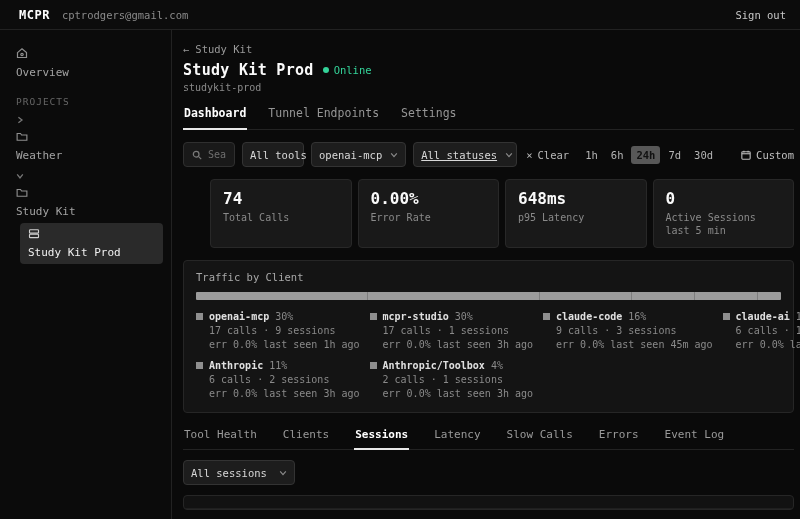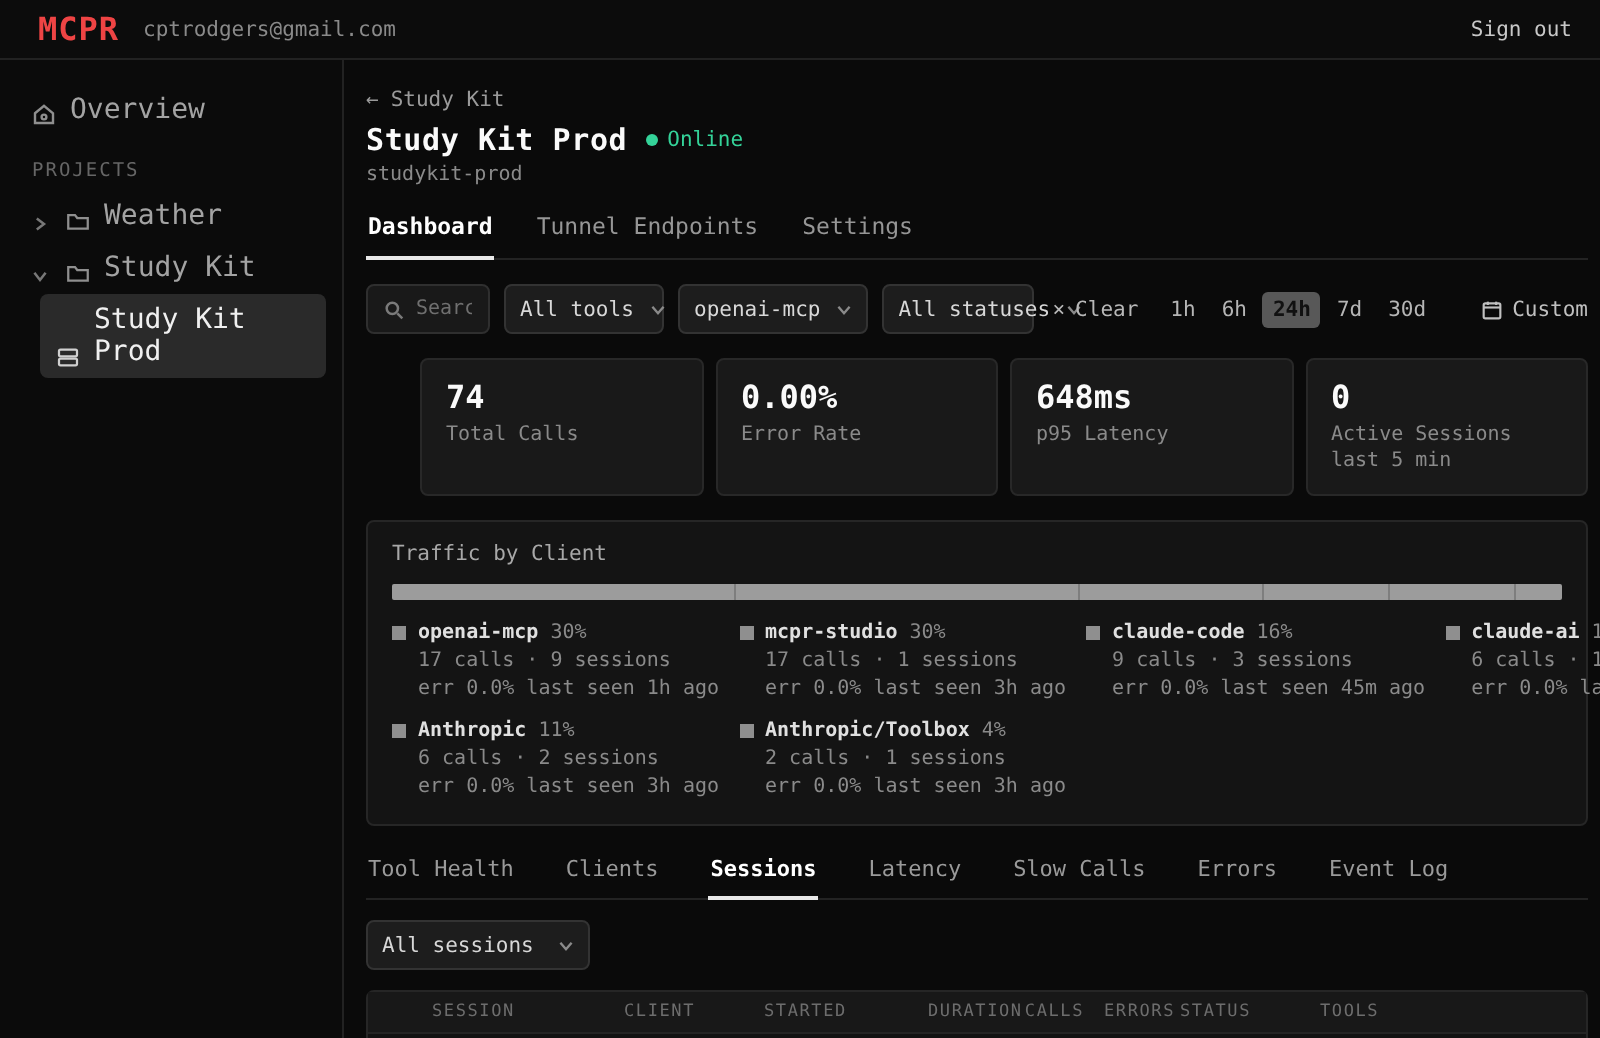--- a/index.html
+++ b/index.html
@@ -9,33 +9,33 @@
     font-family:"DejaVu Sans Mono","Liberation Mono",monospace;
     font-size:11px;
   }
   svg { display:block; }
 
   
   .topbar {
     height:30px; background:#0c0c0c; border-bottom:1px solid #222;
     display:flex; align-items:center; padding:0 14px 0 19px;
   }
-  .brand { font-weight:bold; color:#ef4444; font-size:16px; letter-spacing:.5px; }
+  .brand { font-weight:bold; color:#ffffff; font-size:12px; letter-spacing:.5px; }
   .email { color:#8a8a8a; margin-left:12px; font-size:10.5px; }
   .signout { margin-left:auto; color:#c8c8c8; font-size:10.5px; cursor:pointer; }
 
   
   .shell { display:flex; height:489px; }
   .sidebar {
     width:172px; background:#0b0b0b; border-right:1px solid #222;
     padding:12px 8px 0 8px; flex-shrink:0;
   }
   .side-item {
-    display:flex; align-items:flex-end; gap:7px; color:#a3a3a3;
-    padding:5px 8px; border-radius:4px; font-size:14px; cursor:pointer;
+    display:flex; align-items:flex-start; gap:7px; color:#a3a3a3;
+    padding:5px 8px; border-radius:4px; font-size:11px; cursor:pointer;flex-direction:column;
   }
   .side-item .chev { width:10px; color:#777; flex-shrink:0; }
   .side-label { color:#666; font-size:9.5px; letter-spacing:1px; padding:12px 8px 4px 8px; }
   .side-item.child { margin-left:12px; }
   .side-item.active { background:#2a2a2a; color:#f0f0f0; }
   .icon { color:#8f8f8f; flex-shrink:0; }
   .side-item.active .icon { color:#d0d0d0; }
 
   
   main { flex:1; padding:13px 6px 0 11px; overflow:hidden; }
@@ -59,21 +59,21 @@
   .searchbox input {
     background:transparent; border:none; outline:none; width:100%;
     color:#bbb; font-family:inherit; font-size:10px;
   }
   .searchbox input::placeholder { color:#6f6f6f; }
   .select {
     display:flex; align-items:center; justify-content:space-between; gap:8px;
     height:25px; background:#1d1d1d; border:1px solid #333; border-radius:4px;
     padding:0 7px; color:#d8d8d8; font-size:10.5px; cursor:pointer; white-space:nowrap;
   }
-  .sel-tools { width:80px; } .sel-client { width:96px; } .sel-status { width:76px; }
+  .sel-tools { width:62px; } .sel-client { width:96px; } .sel-status { width:104px;text-decoration:underline; }
   .clearbtn { display:flex; align-items:center; gap:5px; color:#b8b8b8; font-size:10.5px; cursor:pointer; margin-left:2px; }
   .ranges { display:flex; align-items:flex-start; gap:3px; margin-left:4px; }
   .range { color:#b5b5b5; font-size:10.5px; padding:3px 5px; border-radius:3px; cursor:pointer; }
   .range.active { background:#585858; color:#111; font-weight:bold; }
   .custom { display:flex; align-items:center; gap:5px; color:#c0c0c0; font-size:10.5px; cursor:pointer; margin-left:16px; }
 
   
   .stats { display:grid; grid-template-columns:repeat(4,1fr); gap:6px; margin-top:12px;margin-left:27px; }
   .card { background:#191919; border:1px solid #282828; border-radius:4px; padding:9px 12px 11px; }
   .card .val { color:#fafafa; font-size:16px; font-weight:bold; }
@@ -351,31 +351,20 @@
       <span>All sessions</span>
       <span style="color:#8a8a8a">
           <svg width="8" height="8" viewBox="0 0 10 10" fill="none" stroke="currentColor" stroke-width="1.5">
             <polyline points="1.5,3 5,7 8.5,3"></polyline>
           </svg>
         </span>
     </div>
 
     
     <section class="panel table">
-      <div class="tgrid thead">
-        <span class="th"></span>
-        <span class="th">SESSION</span>
-        <span class="th">CLIENT</span>
-        <span class="th">STARTED</span>
-        <span class="th">DURATION</span>
-        <span class="th num">CALLS</span>
-        <span class="th num">ERRORS</span>
-        <span class="th">STATUS</span>
-        <span class="th">TOOLS</span>
-      </div>
 
       <div class="tgrid trow">
         
         
         
         
         
         
         
         

